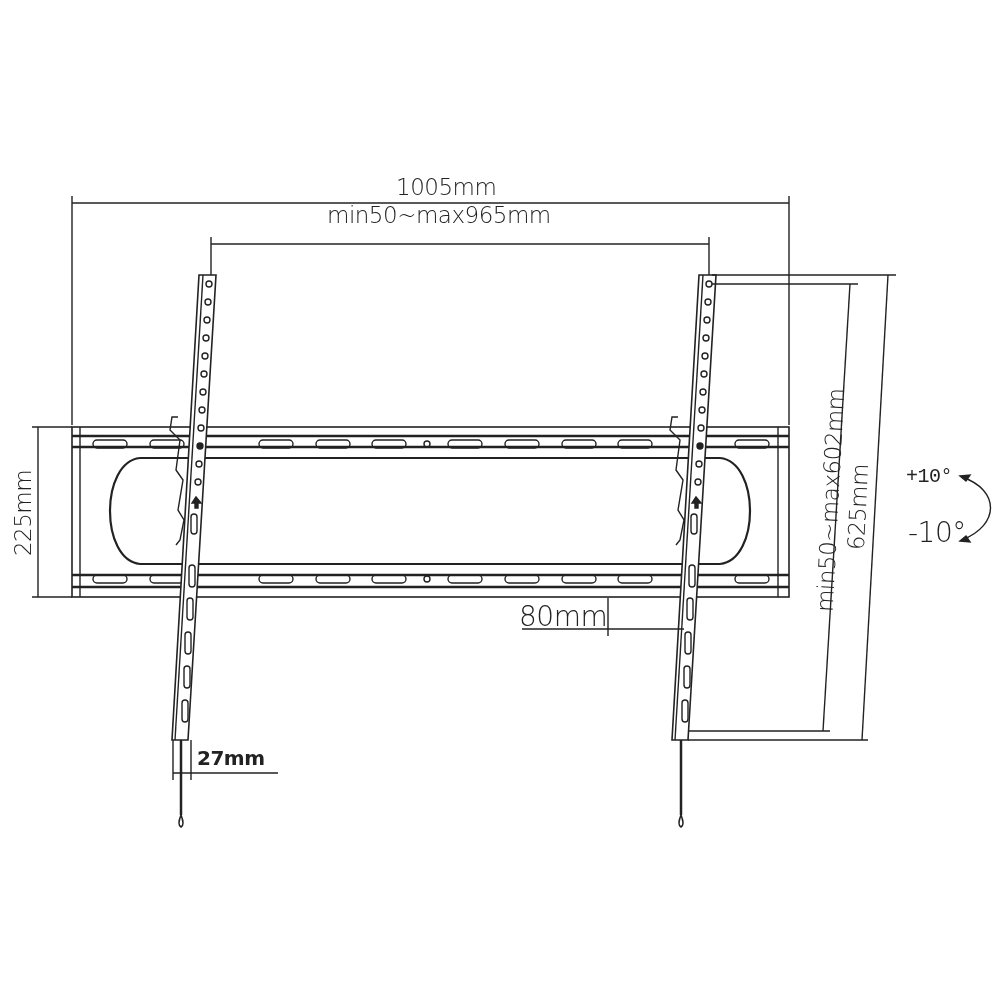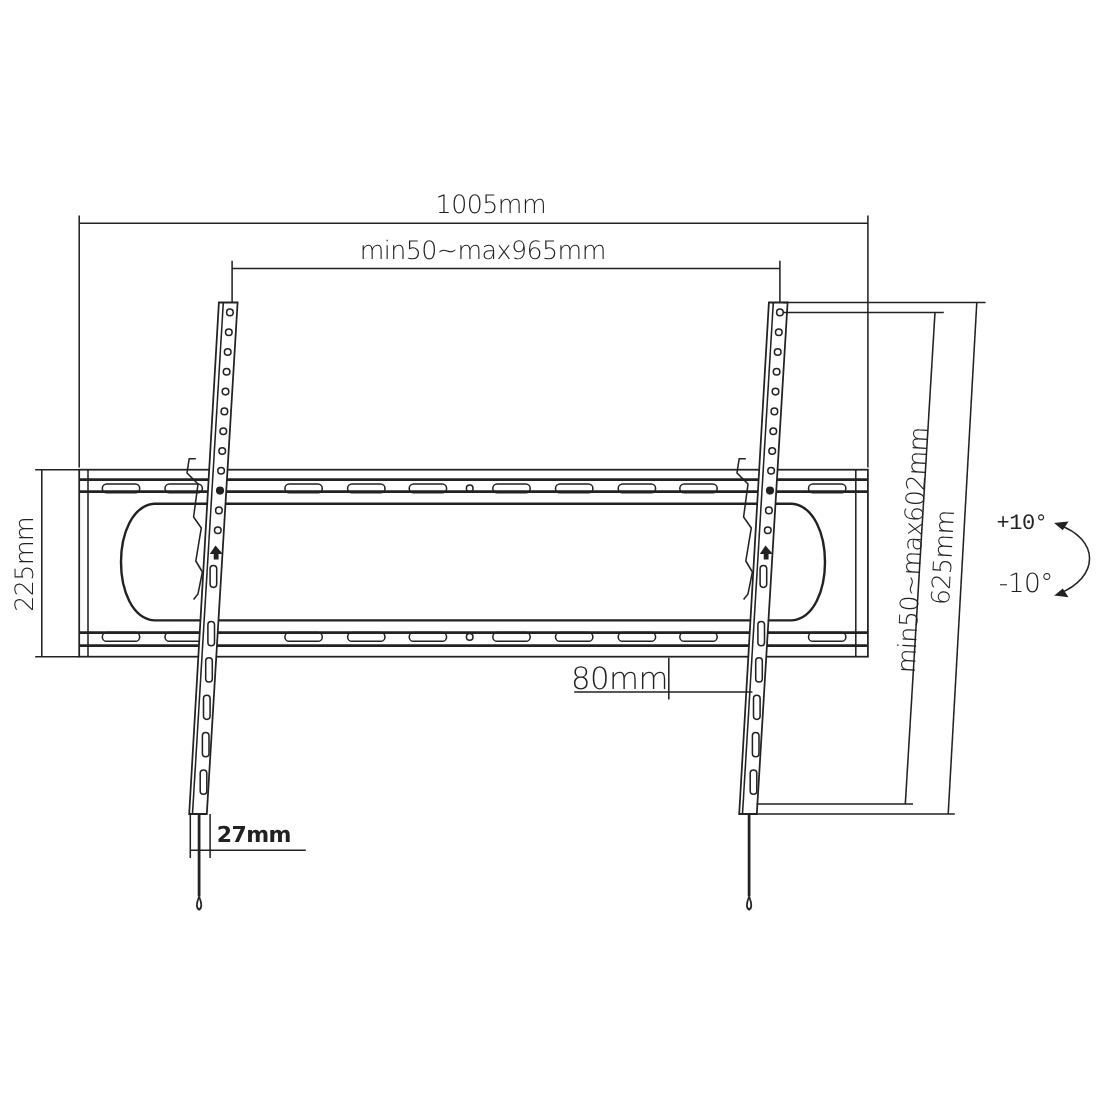--- a/index.html
+++ b/index.html
@@ -159,20 +159,20 @@
 
     <g>
       <path d="M 962 477 C 1000 490, 1000 525, 962 540" stroke-width="1.4"></path>
       <path d="M 960 476 l 10 -1 l -4 6 z" fill="#222"></path>
       <path d="M 960 541 l 10 1 l -4 -6 z" fill="#222"></path>
     </g>
   </g>
 </svg>
 
 <div class="lbl" style="left:396px; top:174px; font-size:23px;">1005mm</div>
-<div class="lbl" style="left:327px; top:215px; font-size:23px;">min50~max965mm</div>
+<div class="lbl" style="left:327px; top:202px; font-size:23px;">min50~max965mm</div>
 <div class="lbl rot" style="left:-27px; top:500px; font-size:23px; width:100px; text-align:center; transform:rotate(-90deg);">225mm</div>
 <div class="lbl rot" style="left:725px; top:494px; font-size:23px; width:210px; text-align:center; transform:rotate(-87deg);">min50~max602mm</div>
 <div class="lbl rot" style="left:803px; top:494px; font-size:23px; width:110px; text-align:center; transform:rotate(-87deg);">625mm</div>
 <div class="lbl" style="left:519px; top:600px; font-size:28px;">80mm</div>
 <div class="lbl" style="left:197px; top:746px; font-size:20px;font-weight:bold;">27mm</div>
 <div class="lbl" style="left:906px; top:465px; font-size:20px;font-family:Liberation Mono, monospace;">+10°</div>
-<div class="lbl" style="left:908px; top:516px; font-size:24px;">-10°</div>
+<div class="lbl" style="left:908px; top:516px; font-size:28px;">-10°</div>
 
 </body></html>

